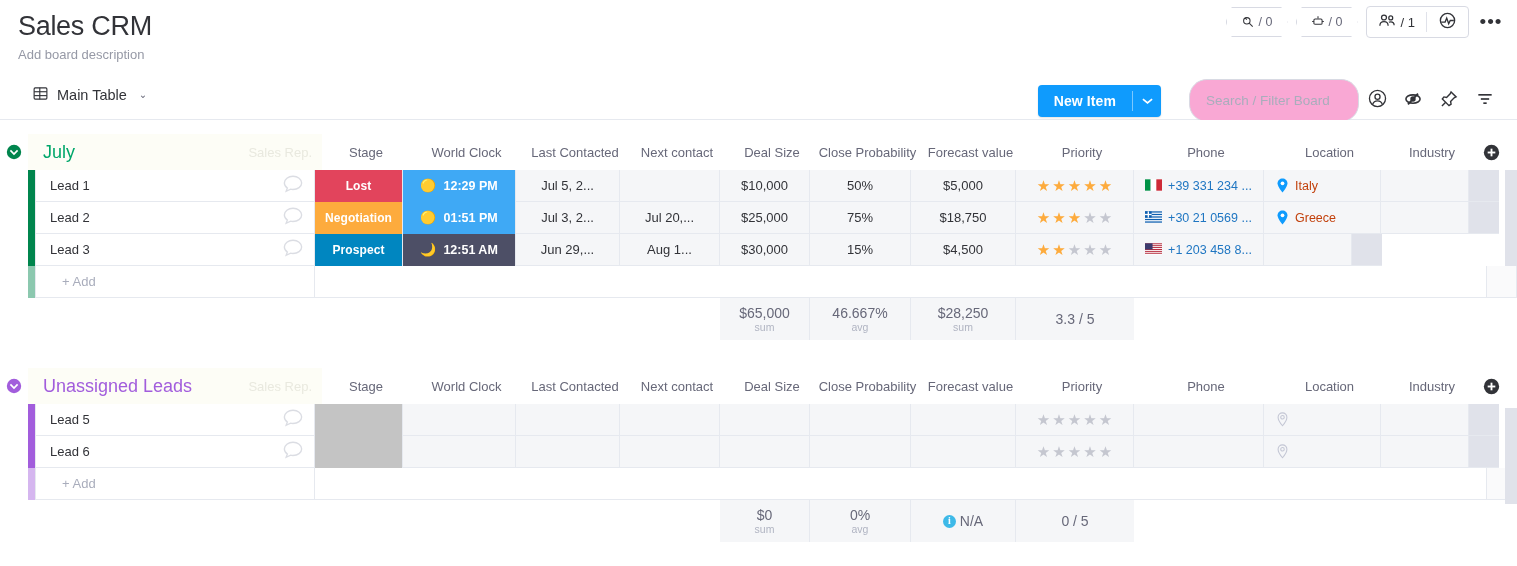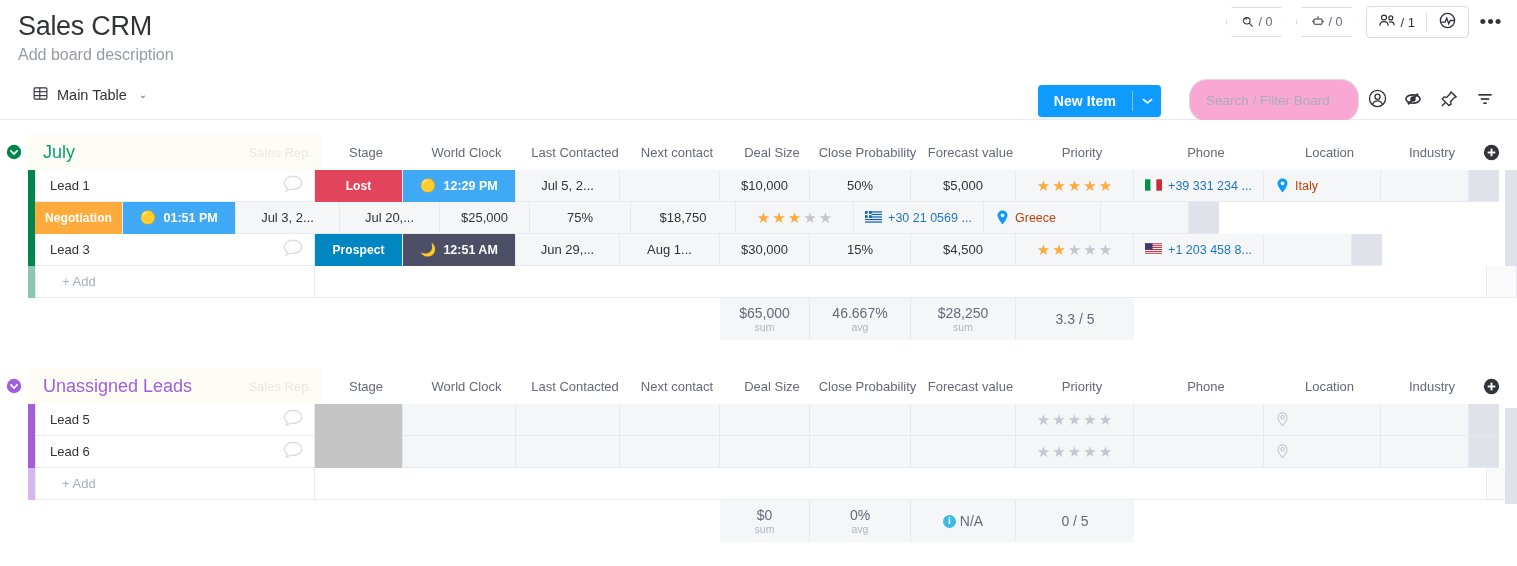--- a/index.html
+++ b/index.html
@@ -20,21 +20,21 @@
   }
   .board-title {
     font-size: 27px;
     font-weight: 400;
     letter-spacing: -0.3px;
     color: #323338;
     line-height: 36px;
     margin: 0;
   }
   .board-desc {
-    font-size: 16px;
+    font-size: 13px;
     color: #9699a6;
     line-height: 18px;
     margin-top: 2px;
   }
 
   .header-right {
     position: absolute;
     top: 6px; right: 12px;
     display: flex; align-items: center; gap: 8px;
   }
@@ -488,20 +488,28 @@
           <span>Italy</span>
         </span>
       </div>
       <div class="cell c-industry blank"></div>
       <div class="cell c-tail tailcell"></div>
     </div>
 
     <div class="grid-row item-row">
       <div class="gutter"></div>
       <div class="row-colorbar" style="background:#00854d"></div>
+      <div class="cell name c-name" style="flex:0 0 280px">
+        <span>Lead 2</span>
+        <span class="chat-bubble">
+          <svg width="22" height="20" viewBox="0 0 24 22" fill="none" stroke="#b0b4c2" stroke-width="1.5">
+              <path d="M12 2.5c5.2 0 9.5 3.2 9.5 7.3S17.2 17 12 17c-.9 0-1.8-.1-2.6-.3L4.5 19l1.3-3.6C3.8 14 2.5 12.1 2.5 9.8 2.5 5.7 6.8 2.5 12 2.5z"></path>
+            </svg>
+        </span>
+      </div>
       <div class="cell c-stage" style="padding:0">
         <div class="stage-pill" style="background:#fdab3d">Negotiation</div>
       </div>
       <div class="cell c-clock" style="padding:0">
         <div class="clock-pill" style="background:#3fa9f5">
           <span class="clock-emoji">🟡</span>
           <span>01:51 PM</span>
         </div>
       </div>
       <div class="cell c-last">Jul 3, 2...</div>

